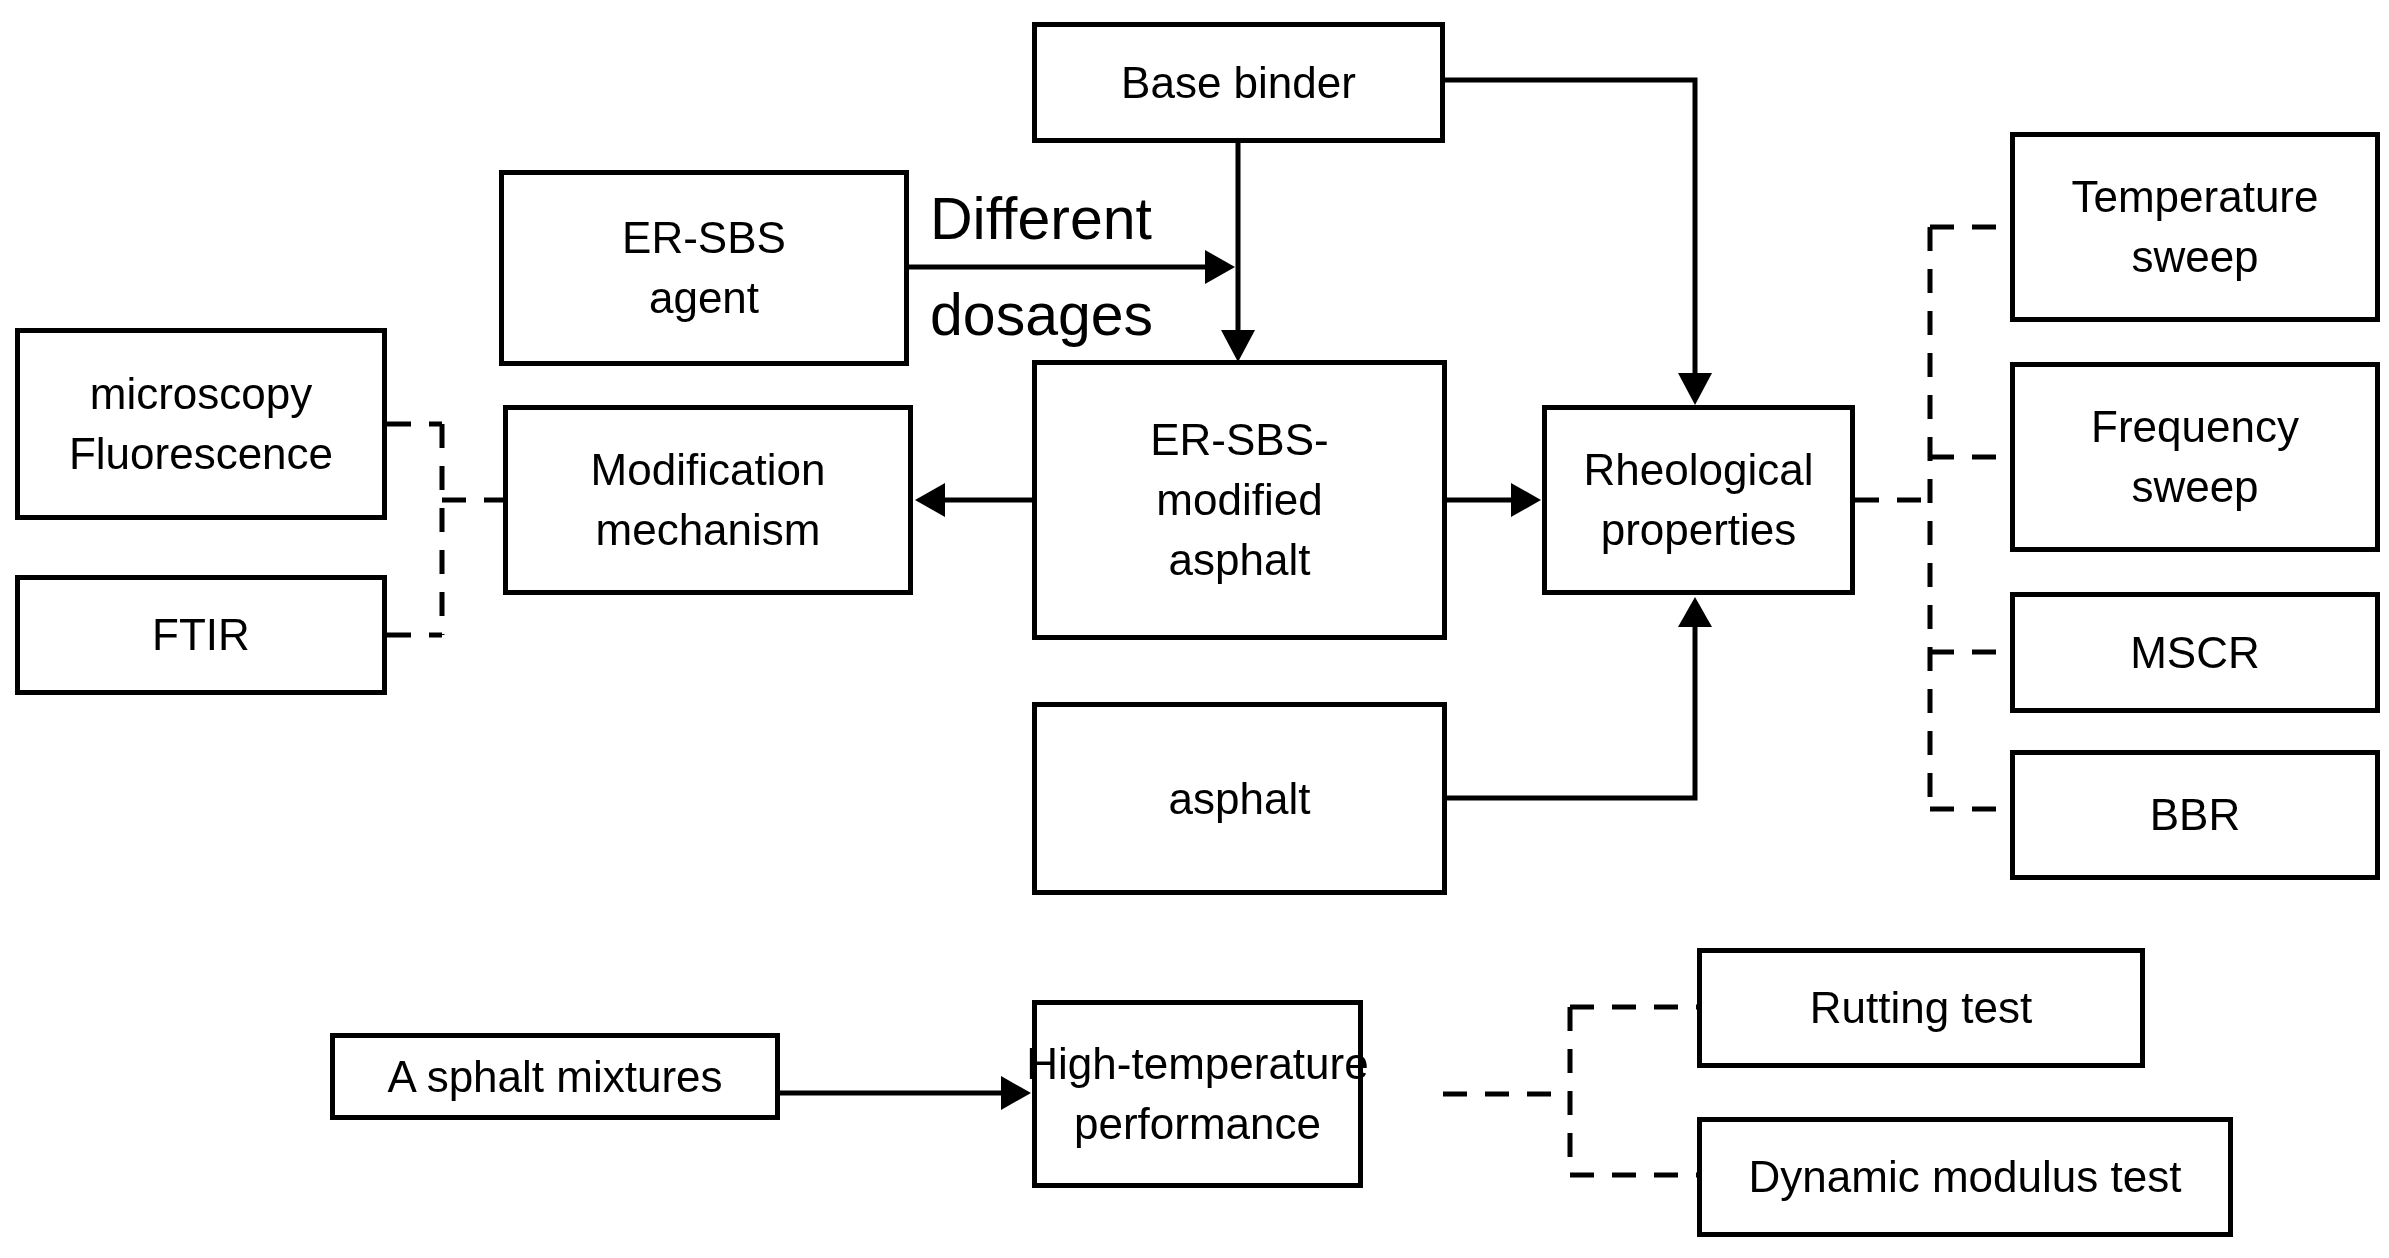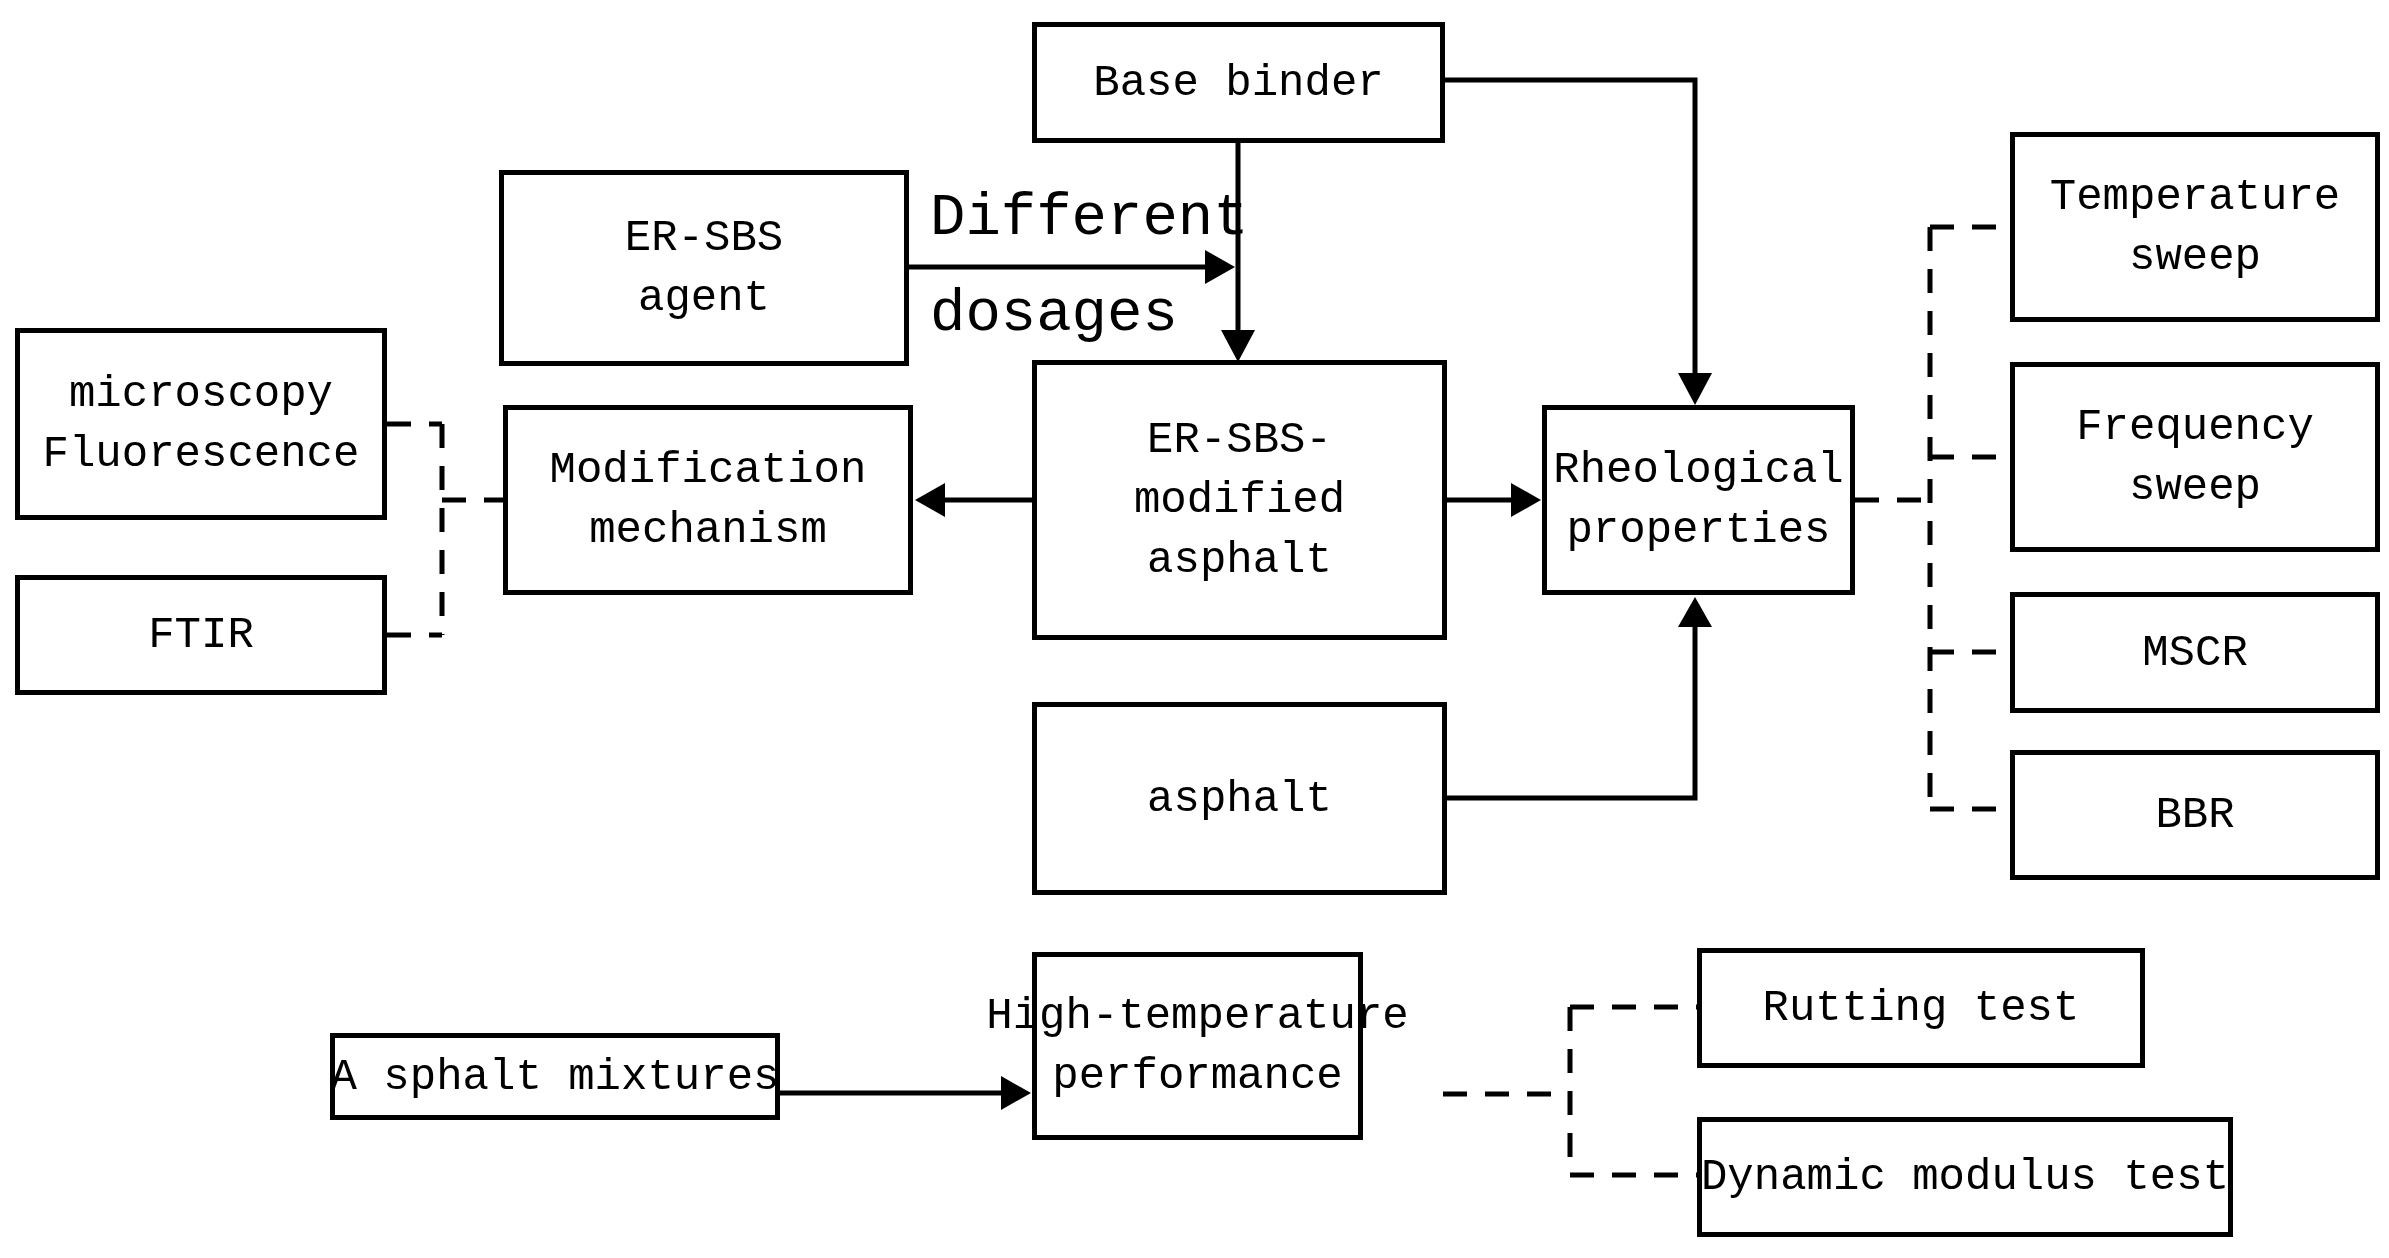--- a/index.html
+++ b/index.html
@@ -5,21 +5,21 @@
   html, body {
     margin: 0;
     padding: 0;
     background: #ffffff;
   }
   #canvas {
     position: relative;
     width: 2389px;
     height: 1258px;
     background: #ffffff;
-    font-family: Liberation Mono, monospace;
+    font-family: Liberation Sans, sans-serif;
     color: #000000;
     overflow: hidden;
   }
   #wires {
     position: absolute;
     left: 0;
     top: 0;
     width: 2389px;
     height: 1258px;
   }
@@ -176,21 +176,21 @@
   </div>
 
   <div class="node" style="left:1032px;top:702px;width:415px;height:193px">
     <span class="ln">asphalt</span>
   </div>
 
   <div class="node" style="left:330px;top:1033px;width:450px;height:87px">
     <span class="ln">A sphalt mixtures</span>
   </div>
 
-  <div class="node" style="left:1032px;top:952px;width:331px;height:188px">
+  <div class="node" style="left:1032px;top:1000px;width:331px;height:188px">
     <span class="ln">High-temperature</span>
     <span class="ln">performance</span>
   </div>
 
   <div class="node" style="left:1697px;top:948px;width:448px;height:120px">
     <span class="ln">Rutting test</span>
   </div>
 
   <div class="node" style="left:1697px;top:1117px;width:536px;height:120px">
     <span class="ln">Dynamic modulus test</span>

